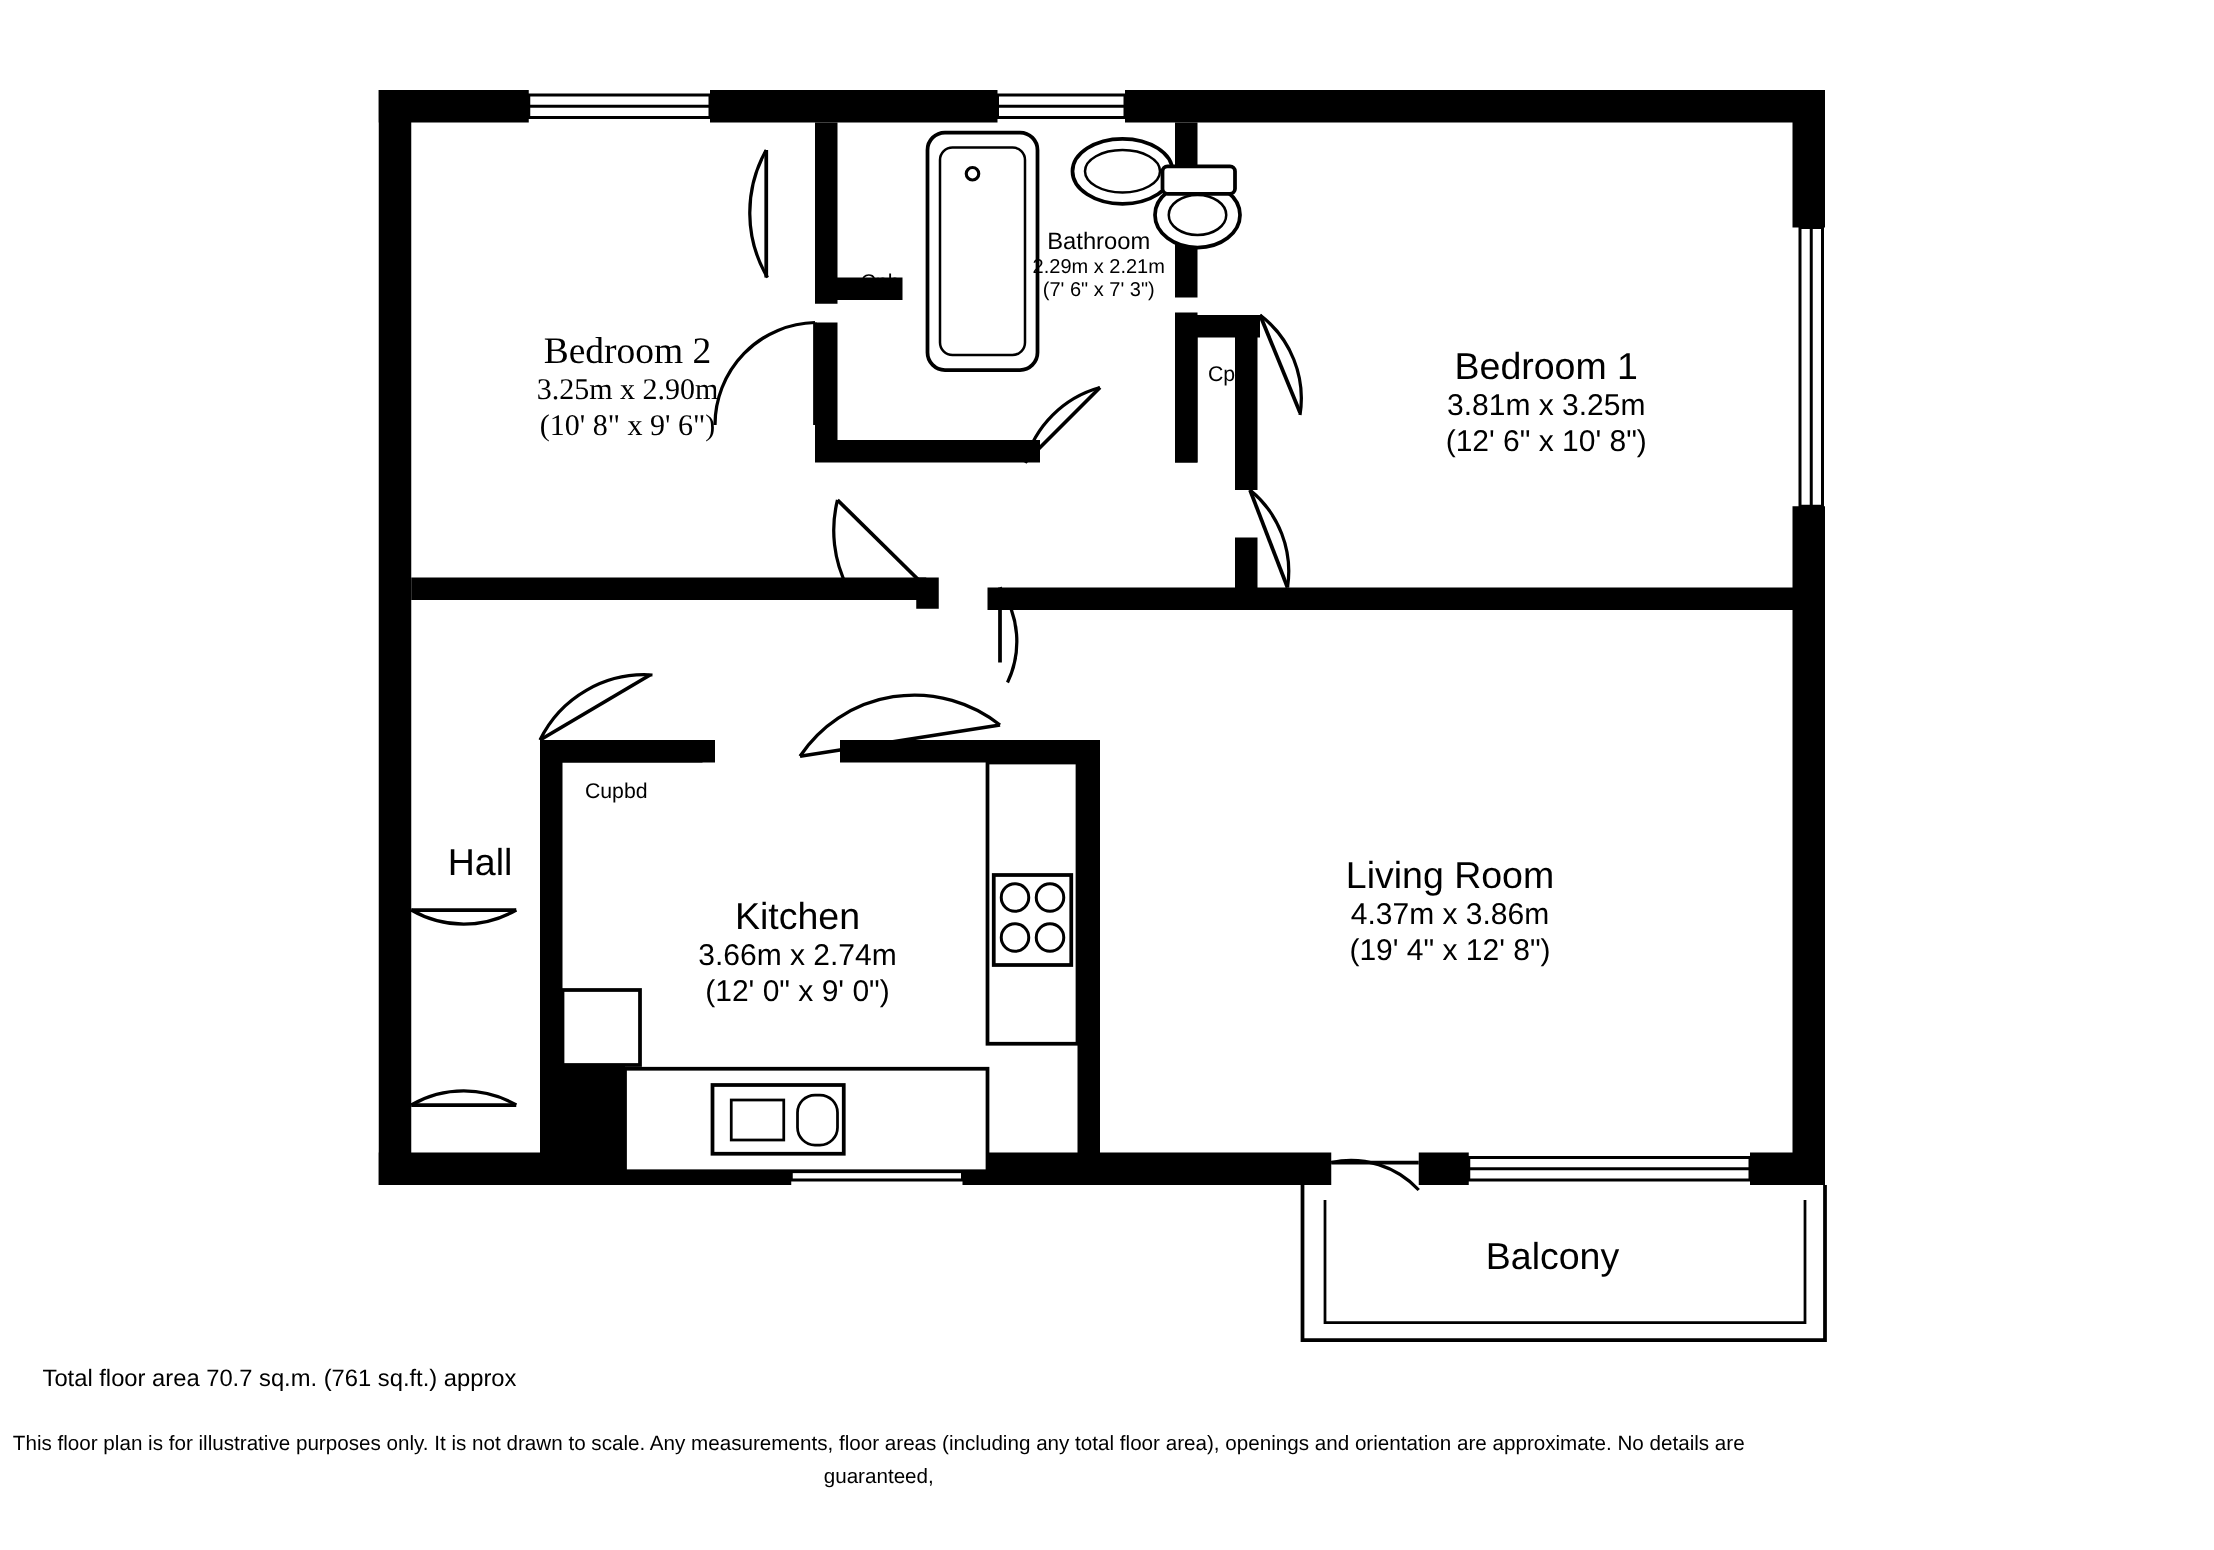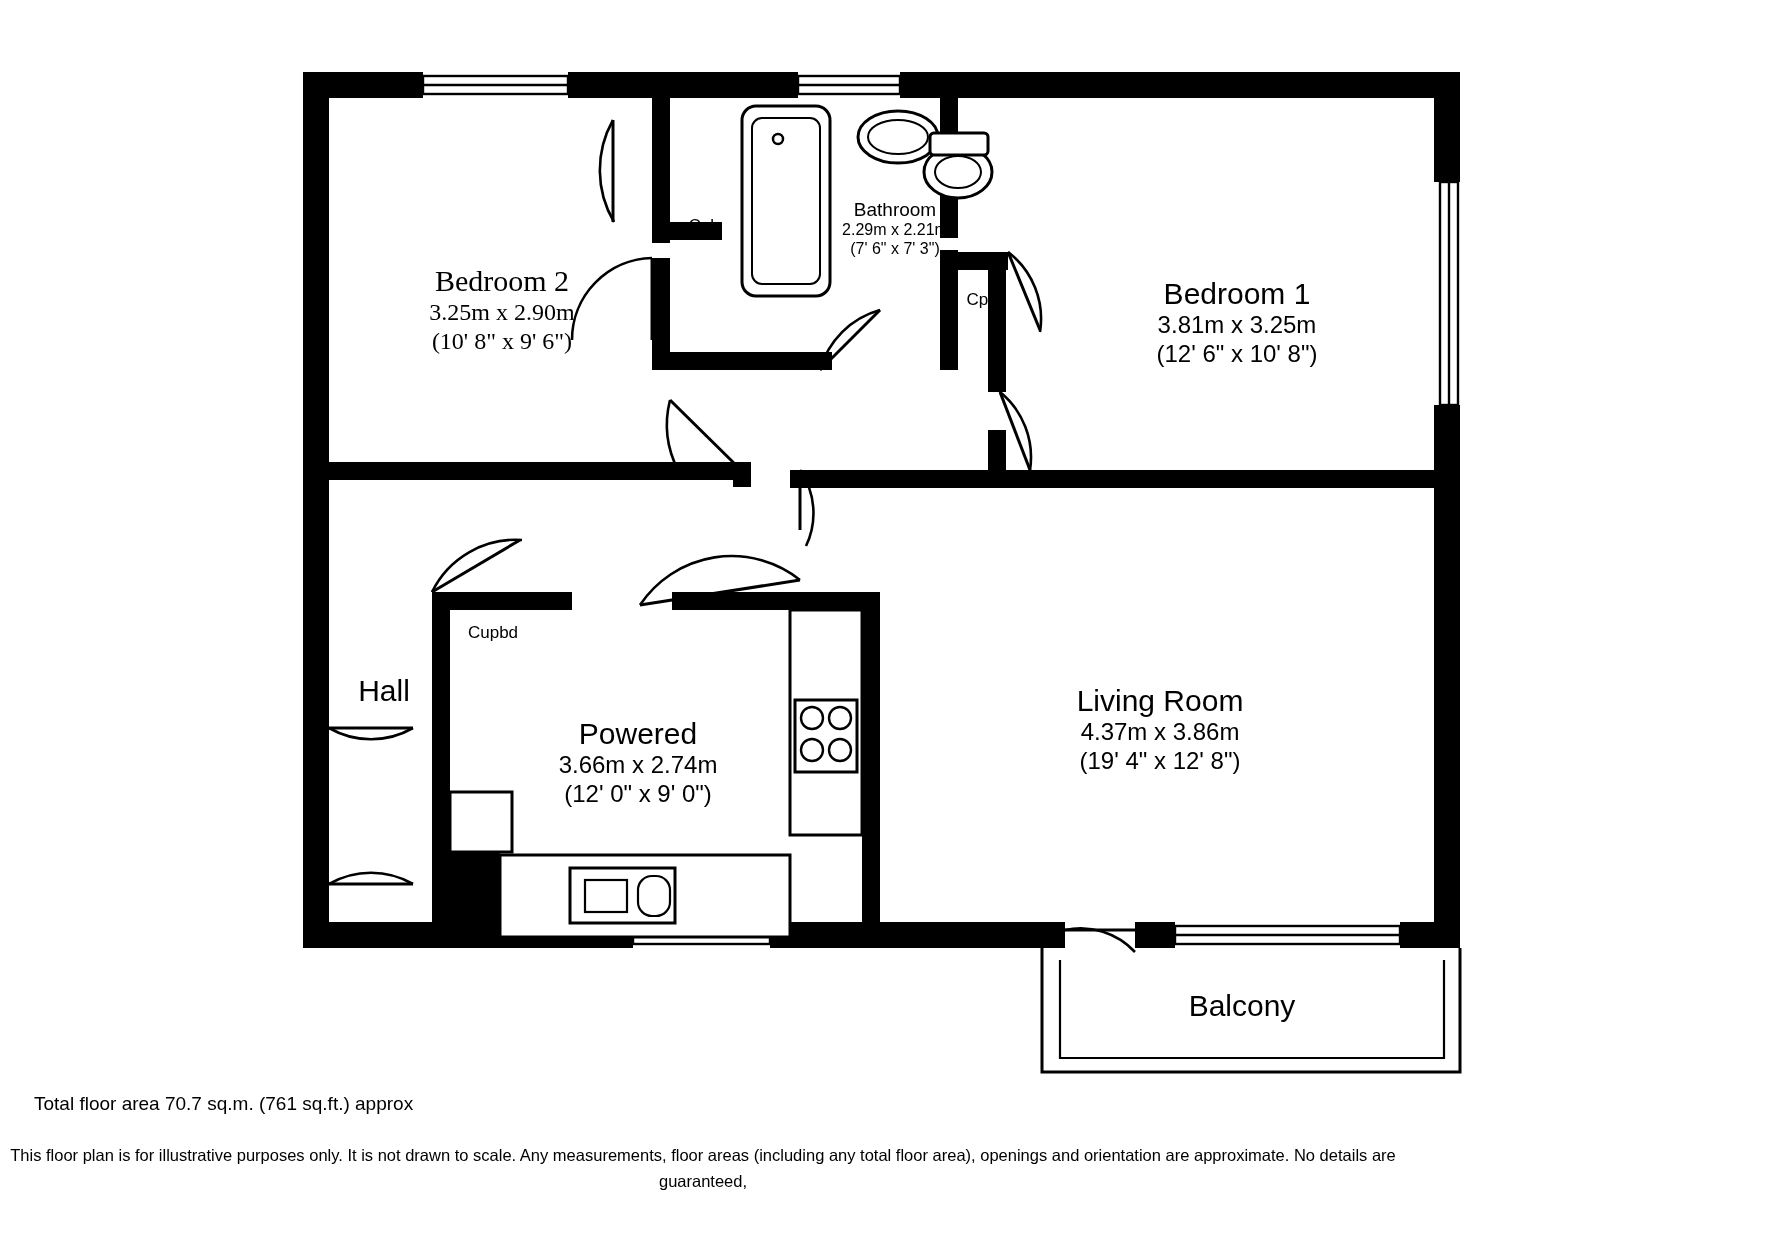--- a/index.html
+++ b/index.html
@@ -182,28 +182,28 @@
   <div class="room-dim">3.25m x 2.90m</div>
   <div class="room-dim">(10' 8" x 9' 6")</div>
 </div>
 
 <div class="lbl ctr" style="left:1237px;top:276px;">
   <div class="room-name">Bedroom 1</div>
   <div class="room-dim">3.81m x 3.25m</div>
   <div class="room-dim">(12' 6" x 10' 8")</div>
 </div>
 
-<div class="lbl ctr" style="left:879px;top:199px;margin-left:16px;">
+<div class="lbl ctr" style="left:879px;top:183px;">
   <div class="small-name">Bathroom</div>
   <div class="small-dim">2.29m x 2.21m</div>
   <div class="small-dim">(7' 6" x 7' 3")</div>
 </div>
 
 <div class="lbl ctr" style="left:638px;top:716px;">
-  <div class="room-name">Powered</div>
+  <div class="room-name">Kitchen</div>
   <div class="room-dim">3.66m x 2.74m</div>
   <div class="room-dim">(12' 0" x 9' 0")</div>
 </div>
 
 <div class="lbl ctr" style="left:1160px;top:683px;">
   <div class="room-name">Living Room</div>
   <div class="room-dim">4.37m x 3.86m</div>
   <div class="room-dim">(19' 4" x 12' 8")</div>
 </div>
 

